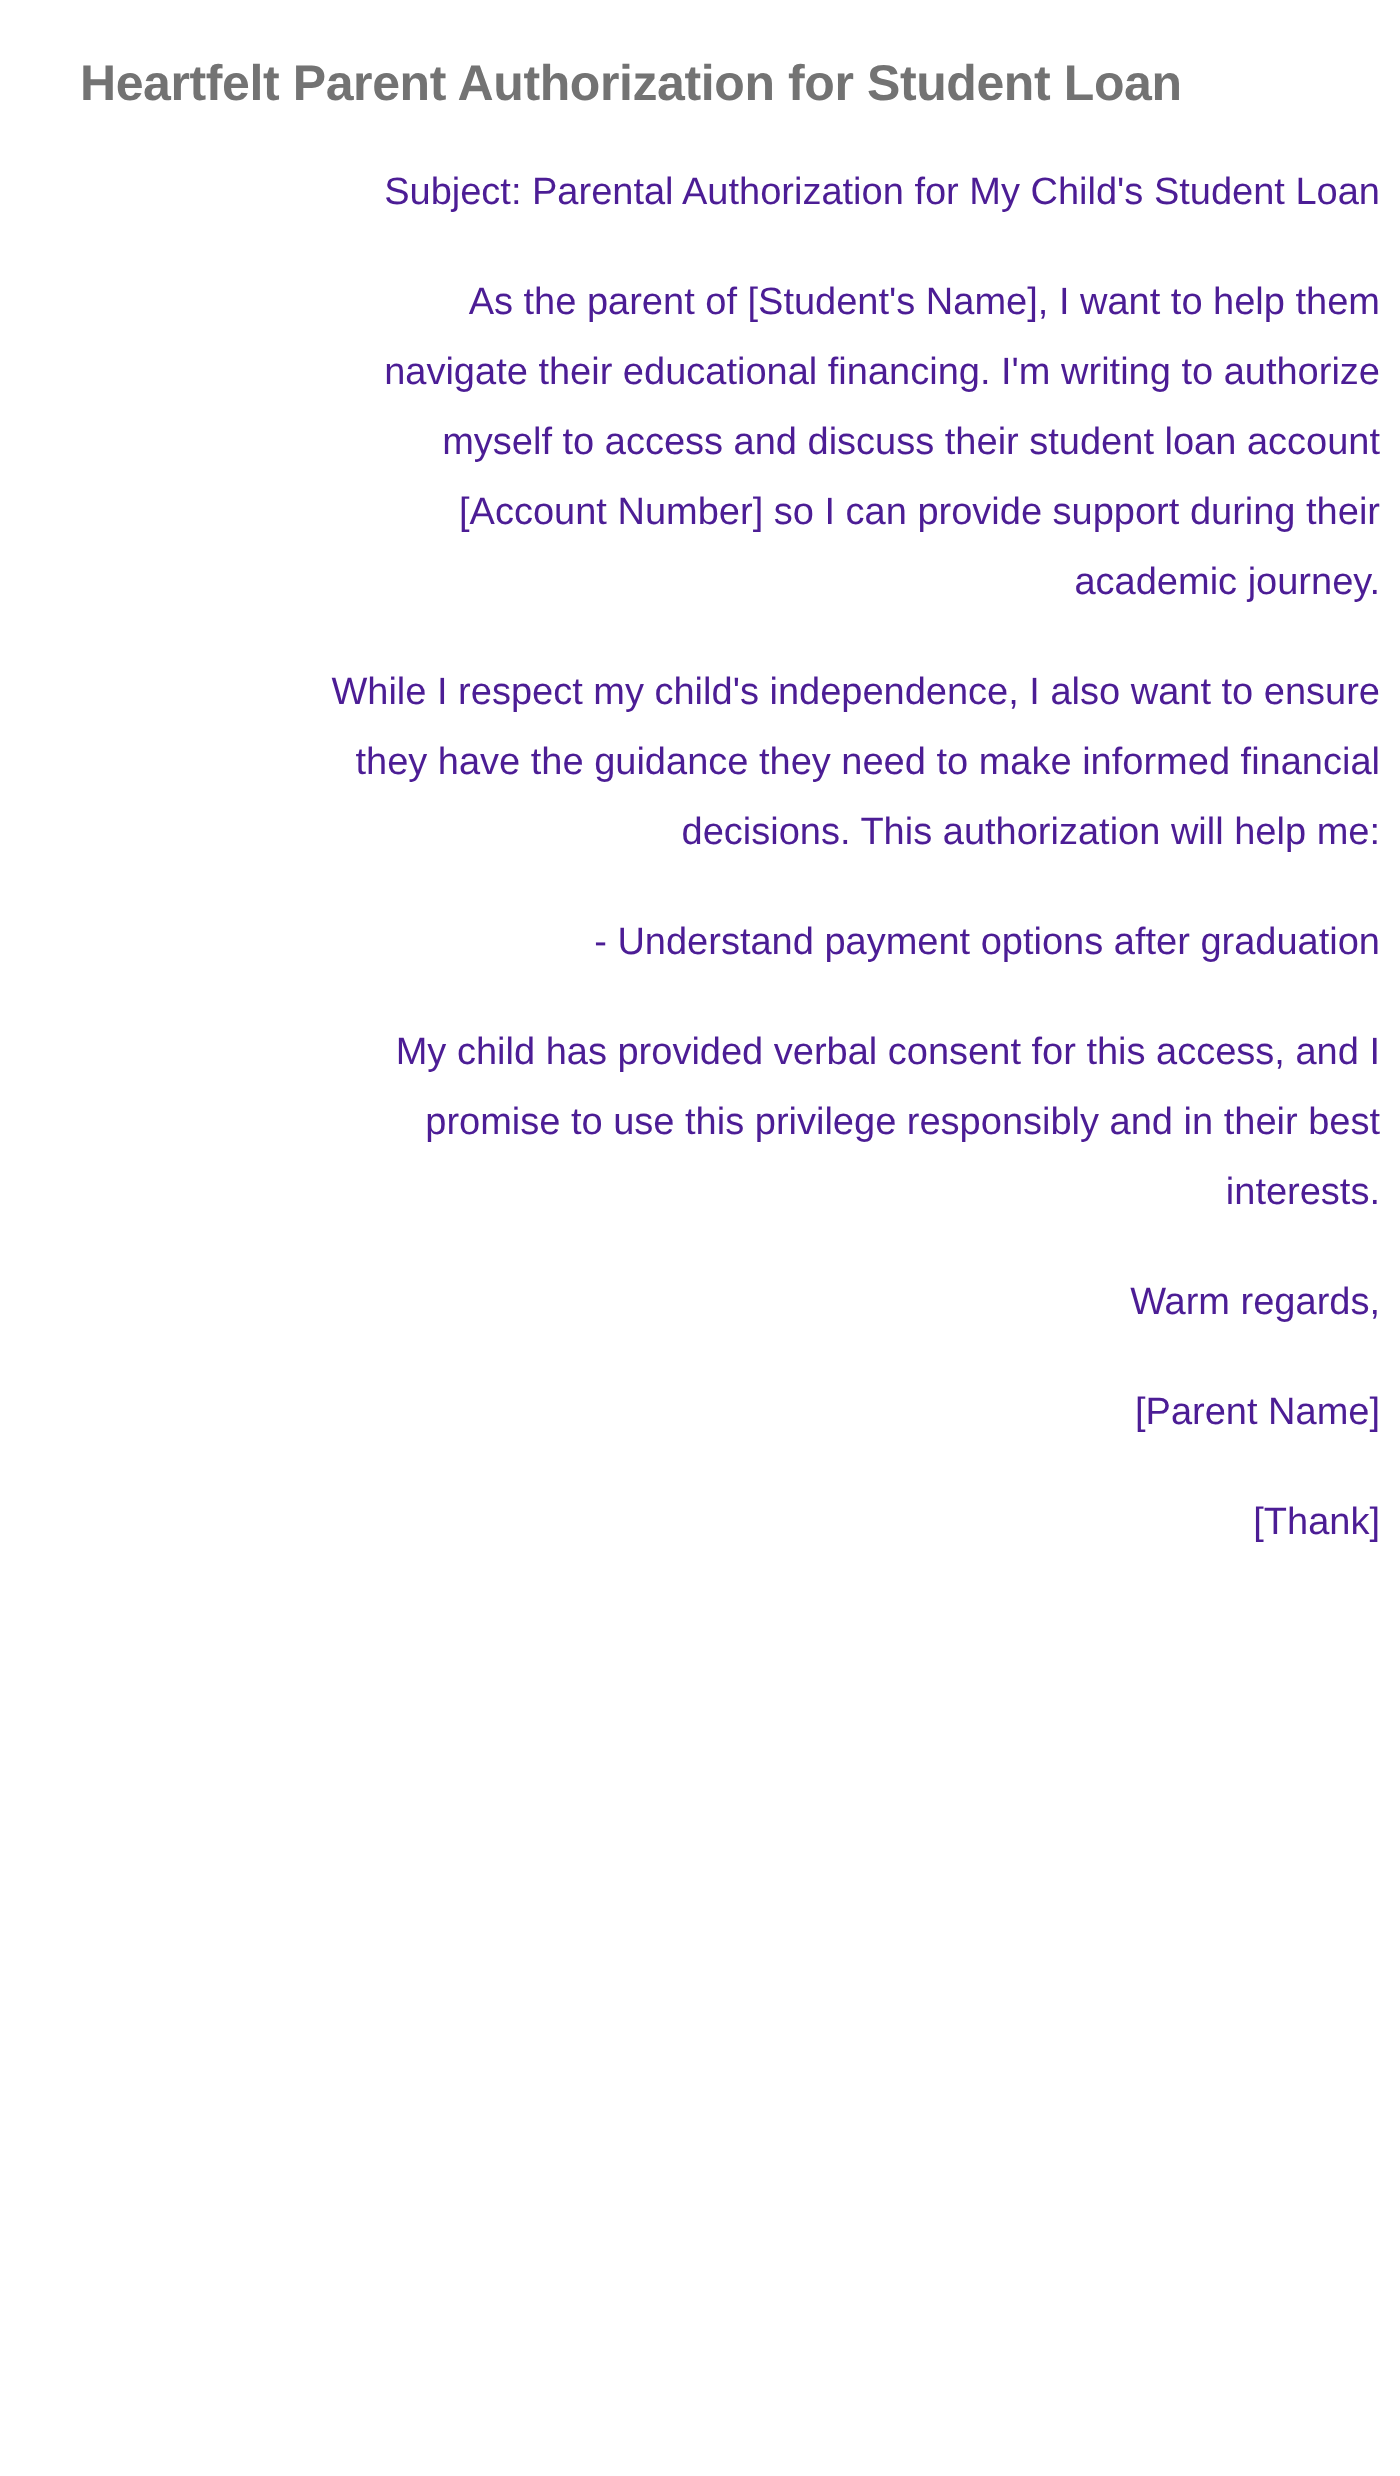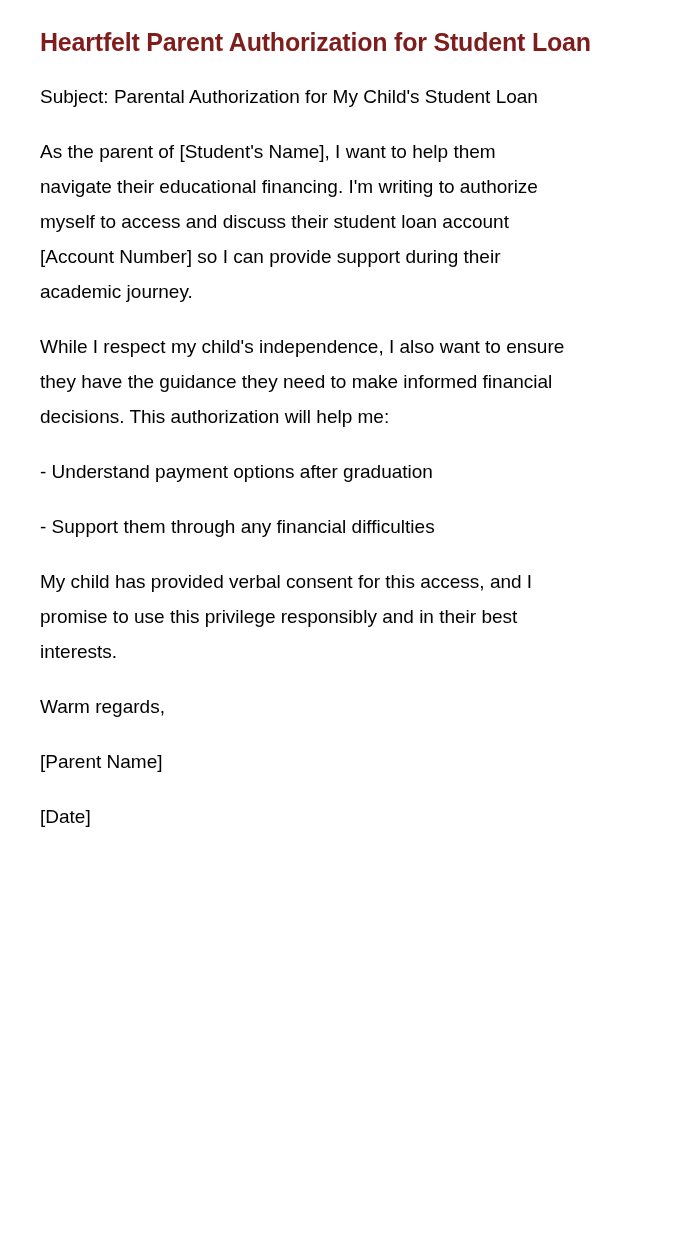--- a/index.html
+++ b/index.html
@@ -16,30 +16,31 @@
   .letter {
     box-sizing: border-box;
     padding: 26px 10px 40px 40px;
     max-width: 700px;
   }
   h1.doc-title {
     margin: 0;
     font-size: 25px;
     line-height: 33px;
     font-weight: 700;
-    color: #7f1d1d;
+    color: #737373;
     letter-spacing: -0.2px;
   }
   p.doc-par {
     margin: 20px 0;
     font-size: 19px;
     line-height: 35px;
     font-weight: 400;
-    color: #000000;
+    color: #4c1d95;
     white-space: pre-line;
+    text-align: right;
   }
 </style>
 </head>
 <body>
 
 <div class="letter">
   <h1 class="doc-title">Heartfelt Parent Authorization for Student Loan</h1>
 
   <p class="doc-par">Subject: Parental Authorization for My Child's Student Loan</p>
 
@@ -51,27 +52,26 @@
 academic journey.</p>
 
   <p class="doc-par">While I respect my child's independence, I also want to ensure
 they have the guidance they need to make informed financial
 decisions. This authorization will help me:</p>
 
   <p class="doc-par">- Understand payment options after graduation</p>
 
 
 
-  <p class="doc-par">- Support them through any financial difficulties</p>
 
   <p class="doc-par">My child has provided verbal consent for this access, and I
 promise to use this privilege responsibly and in their best
 interests.</p>
 
 
   <p class="doc-par">Warm regards,</p>
 
 
   <p class="doc-par">[Parent Name]</p>
 
-  <p class="doc-par">[Date]</p>
+  <p class="doc-par">[Thank]</p>
 
 </div>
 
 </body></html>

